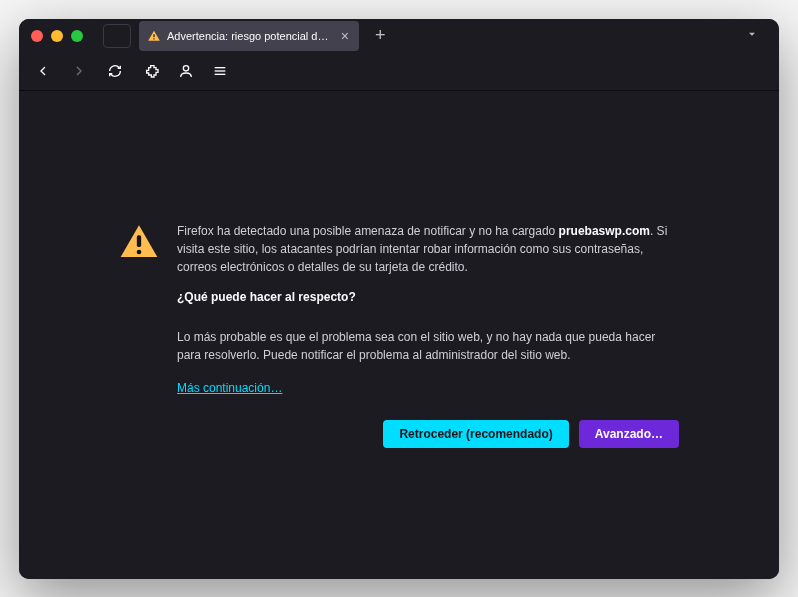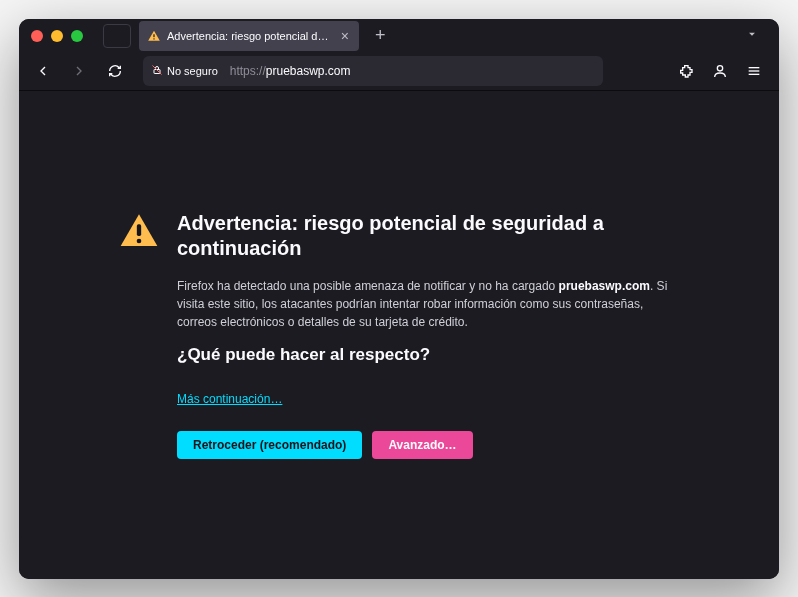--- a/index.html
+++ b/index.html
@@ -167,49 +167,50 @@
     }
     .warning-p {
       color: #cfcfd8;
       font-size: 12px;
       line-height: 1.5;
       margin-bottom: 14px;
     }
     .warning-p strong { color: #fbfbfe; }
     .warning-sub {
       color: #fbfbfe;
-      font-size: 17px;
+      font-size: 12px;
       font-weight: 700;
       margin-bottom: 24px;
     }
     .warning-link {
       color: #00ddff;
       font-size: 12px;
       text-decoration: underline;
       cursor: pointer;
     }
     .button-row {
       display: flex;
+      justify-content: flex-end;
       gap: 10px;
       margin-top: 24px;
     }
     .btn {
       padding: 7px 16px;
       border-radius: 4px;
       font-size: 12px;
       font-weight: 600;
       cursor: pointer;
       border: none;
     }
     .btn-primary {
       background: #00ddff;
       color: #15141a;
     }
     .btn-secondary {
-      background: #ec4899;
+      background: #6d28d9;
       color: #fbfbfe;
     }
   </style>
 </head>
 <body>
 
 <div class="window">
 
   <div class="titlebar">
     <div class="traffic-lights">
@@ -247,35 +248,20 @@
       <svg viewBox="0 0 24 24" fill="none" stroke="currentColor" stroke-width="2">
           <path d="M9 18l6-6-6-6"></path>
         </svg>
     </div>
     <div class="nav-btn">
       <svg viewBox="0 0 24 24" fill="none" stroke="currentColor" stroke-width="2">
           <path d="M4 12a8 8 0 0 1 14-5.3L20 8M20 4v4h-4M20 12a8 8 0 0 1-14 5.3L4 16M4 20v-4h4"></path>
         </svg>
     </div>
 
-    <div class="urlbar">
-      <div class="lock-area">
-        <span>
-          <svg viewBox="0 0 24 24" fill="none" stroke="currentColor" stroke-width="2">
-            <rect x="6" y="11" width="12" height="8" rx="1"></rect>
-            <path d="M9 11V8a3 3 0 0 1 6 0v3"></path>
-            <line x1="3" y1="3" x2="21" y2="21" stroke="#ff6a6a"></line>
-          </svg>
-        </span>
-        <span>No seguro</span>
-      </div>
-      <span class="urlbar-text">
-        <span>https://</span><span class="urlbar-domain">pruebaswp.com</span>
-      </span>
-    </div>
 
     <div class="toolbar-right">
       <div class="tool-btn">
         <svg viewBox="0 0 24 24" fill="none" stroke="currentColor" stroke-width="2">
             <path d="M14 4h-4v3H7v4H4v4h3v3h4v3h4v-3h3v-4h3v-4h-3V7h-3V4z"></path>
           </svg>
       </div>
       <div class="tool-btn">
         <svg viewBox="0 0 24 24" fill="none" stroke="currentColor" stroke-width="2">
             <circle cx="12" cy="8" r="4"></circle>
@@ -295,28 +281,28 @@
   <div class="content">
     <div class="warning-card">
       <div class="warning-icon">
         <svg viewBox="0 0 24 24">
             <path d="M12 2 L23 21 L1 21 Z" fill="#ffbd4f"></path>
             <rect x="10.7" y="8" width="2.6" height="7" rx="1" fill="#15141a"></rect>
             <circle cx="12" cy="18" r="1.4" fill="#15141a"></circle>
           </svg>
       </div>
       <div class="warning-body">
-        <h1 class="warning-title">Advertencia: riesgo potencial de seguridad a continuación</h1>
 
         <p class="warning-p">
           <span>Firefox ha detectado una posible amenaza de notificar y no ha cargado </span><strong>pruebaswp.com</strong><span>. Si visita este sitio, los atacantes podrían intentar robar información como sus contraseñas, correos electrónicos o detalles de su tarjeta de crédito.</span>
         </p>
 
         <p class="warning-sub">¿Qué puede hacer al respecto?</p>
 
+        <p class="warning-p">Lo más probable es que el problema sea con el sitio web, y no hay nada que pueda hacer para resolverlo. Puede notificar el problema al administrador del sitio web.</p>
 
         <a class="warning-link">Más continuación…</a>
 
         <div class="button-row">
           <button class="btn btn-primary">Retroceder (recomendado)</button>
           <button class="btn btn-secondary">Avanzado…</button>
         </div>
       </div>
     </div>
   </div>

